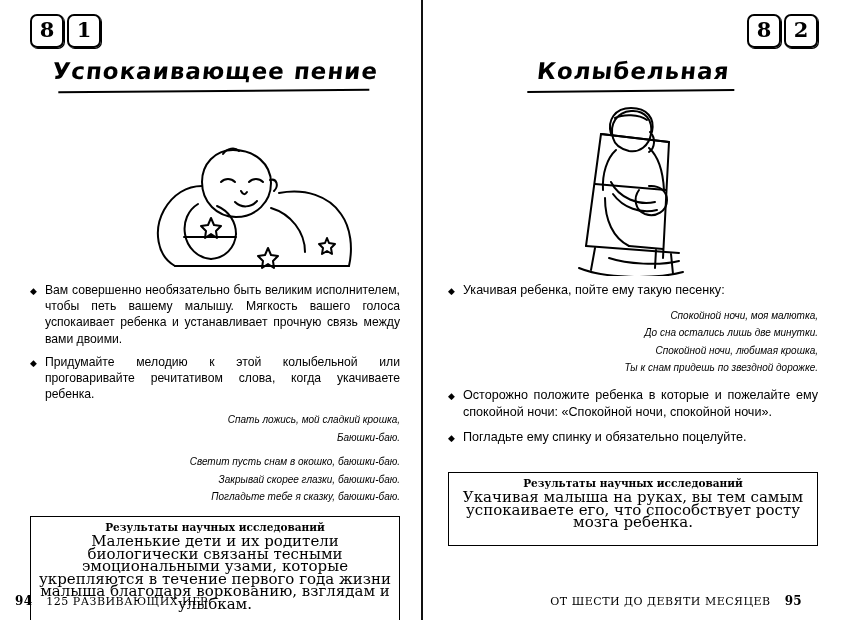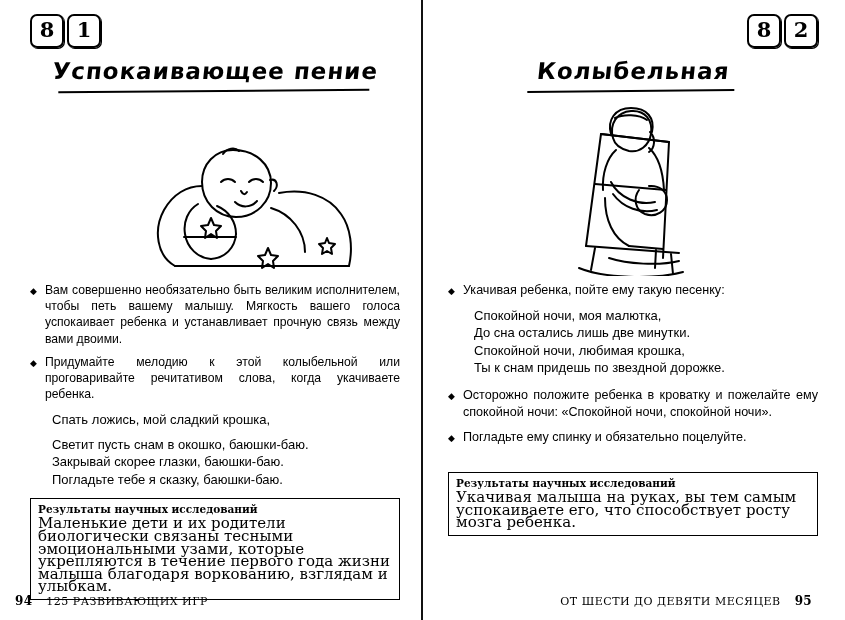--- a/index.html
+++ b/index.html
@@ -112,33 +112,36 @@
   }
   .bullet .txt {
     font-size: 12.2px;
     line-height: 16.2px;
     text-align: justify;
   }
   .page.right .bullet .txt { font-size: 12.6px; line-height: 17.5px; }
 
   .verse {
     margin: 9px 0 9px 22px;
-    font-size: 13px;
+    font-style: italic;
+    font-size: 10px;
     line-height: 17.5px;
+    text-align: right;
   }
   .verse .vline { white-space: nowrap; }
   .verse .gap { display: block; height: 7px; }
 
   .page.right .verse { margin: 4px 0 10px 26px; }
 
   
   .research {
     border: 1.5px solid #000;
-    padding: 4px 7px 6px 7px;
+    padding: 4px 7px 16px 7px;
     margin-top: 10px;
+    text-align: center;
   }
   .research .r-title {
     font-family: "DejaVu Serif", serif;
     font-weight: 700;
     font-size: 10.5px;
     margin-bottom: 2px;
   }
   .research .r-body {
     font-family: "DejaVu Serif", serif;
     font-size: 15px;
@@ -147,21 +150,21 @@
 
   
   .footer {
     position: absolute;
     bottom: 12px;
     font-family: "DejaVu Serif", serif;
     font-size: 11px;
     letter-spacing: 0.3px;
   }
   .footer.left-foot  { left: 15px; }
-  .footer.right-foot { right: 32px; }
+  .footer.right-foot { right: 42px; }
   .footer .pageno {
     font-weight: 700;
     font-size: 12px;
   }
   .footer .label { letter-spacing: 0.5px; }
   .footer.left-foot .pageno { margin-right: 14px; }
   .footer.right-foot .pageno { margin-left: 14px; }
   .foot-row { display: flex; align-items: baseline; }
 </style>
 </head>
@@ -219,20 +222,21 @@
         <span class="txt">Вам совершенно необязательно быть великим исполнителем, чтобы петь вашему малышу. Мягкость вашего голоса успокаивает ребенка и устанавливает прочную связь между вами двоими.</span>
       </div>
       <div class="bullet">
         <span class="mark">◆</span>
         <span class="txt">Придумайте мелодию к этой колыбельной или проговаривайте речитативом слова, когда укачиваете ребенка.</span>
       </div>
     </div>
 
     <div class="verse">
       <div class="vline">Спать ложись, мой сладкий крошка,</div>
+      <div class="vline">Баюшки-баю.</div>
       <span class="gap"></span>
       <div class="vline">Светит пусть снам в окошко, баюшки-баю.</div>
       <div class="vline">Закрывай скорее глазки, баюшки-баю.</div>
       <div class="vline">Погладьте тебе я сказку, баюшки-баю.</div>
     </div>
 
     <div class="research">
       <div class="r-title">Результаты научных исследований</div>
       <div class="r-body">Маленькие дети и их родители биологически связаны тесными эмоциональными узами, которые укрепляются в течение первого года жизни малыша благодаря воркованию, взглядам и улыбкам.</div>
     </div>
@@ -303,21 +307,21 @@
 
       <div class="verse">
         <div class="vline">Спокойной ночи, моя малютка,</div>
         <div class="vline">До сна остались лишь две минутки.</div>
         <div class="vline">Спокойной ночи, любимая крошка,</div>
         <div class="vline">Ты к снам придешь по звездной дорожке.</div>
       </div>
 
       <div class="bullet">
         <span class="mark">◆</span>
-        <span class="txt">Осторожно положите ребенка в кроватку и пожелайте ему спокойной ночи: «Спокойной ночи, спокойной ночи».</span>
+        <span class="txt">Осторожно положите ребенка в которые и пожелайте ему спокойной ночи: «Спокойной ночи, спокойной ночи».</span>
       </div>
       <div class="bullet">
         <span class="mark">◆</span>
         <span class="txt">Погладьте ему спинку и обязательно поцелуйте.</span>
       </div>
     </div>
 
     <div class="research" style="margin-top:26px;">
       <div class="r-title">Результаты научных исследований</div>
       <div class="r-body">Укачивая малыша на руках, вы тем самым успокаиваете его, что способствует росту мозга ребенка.</div>

